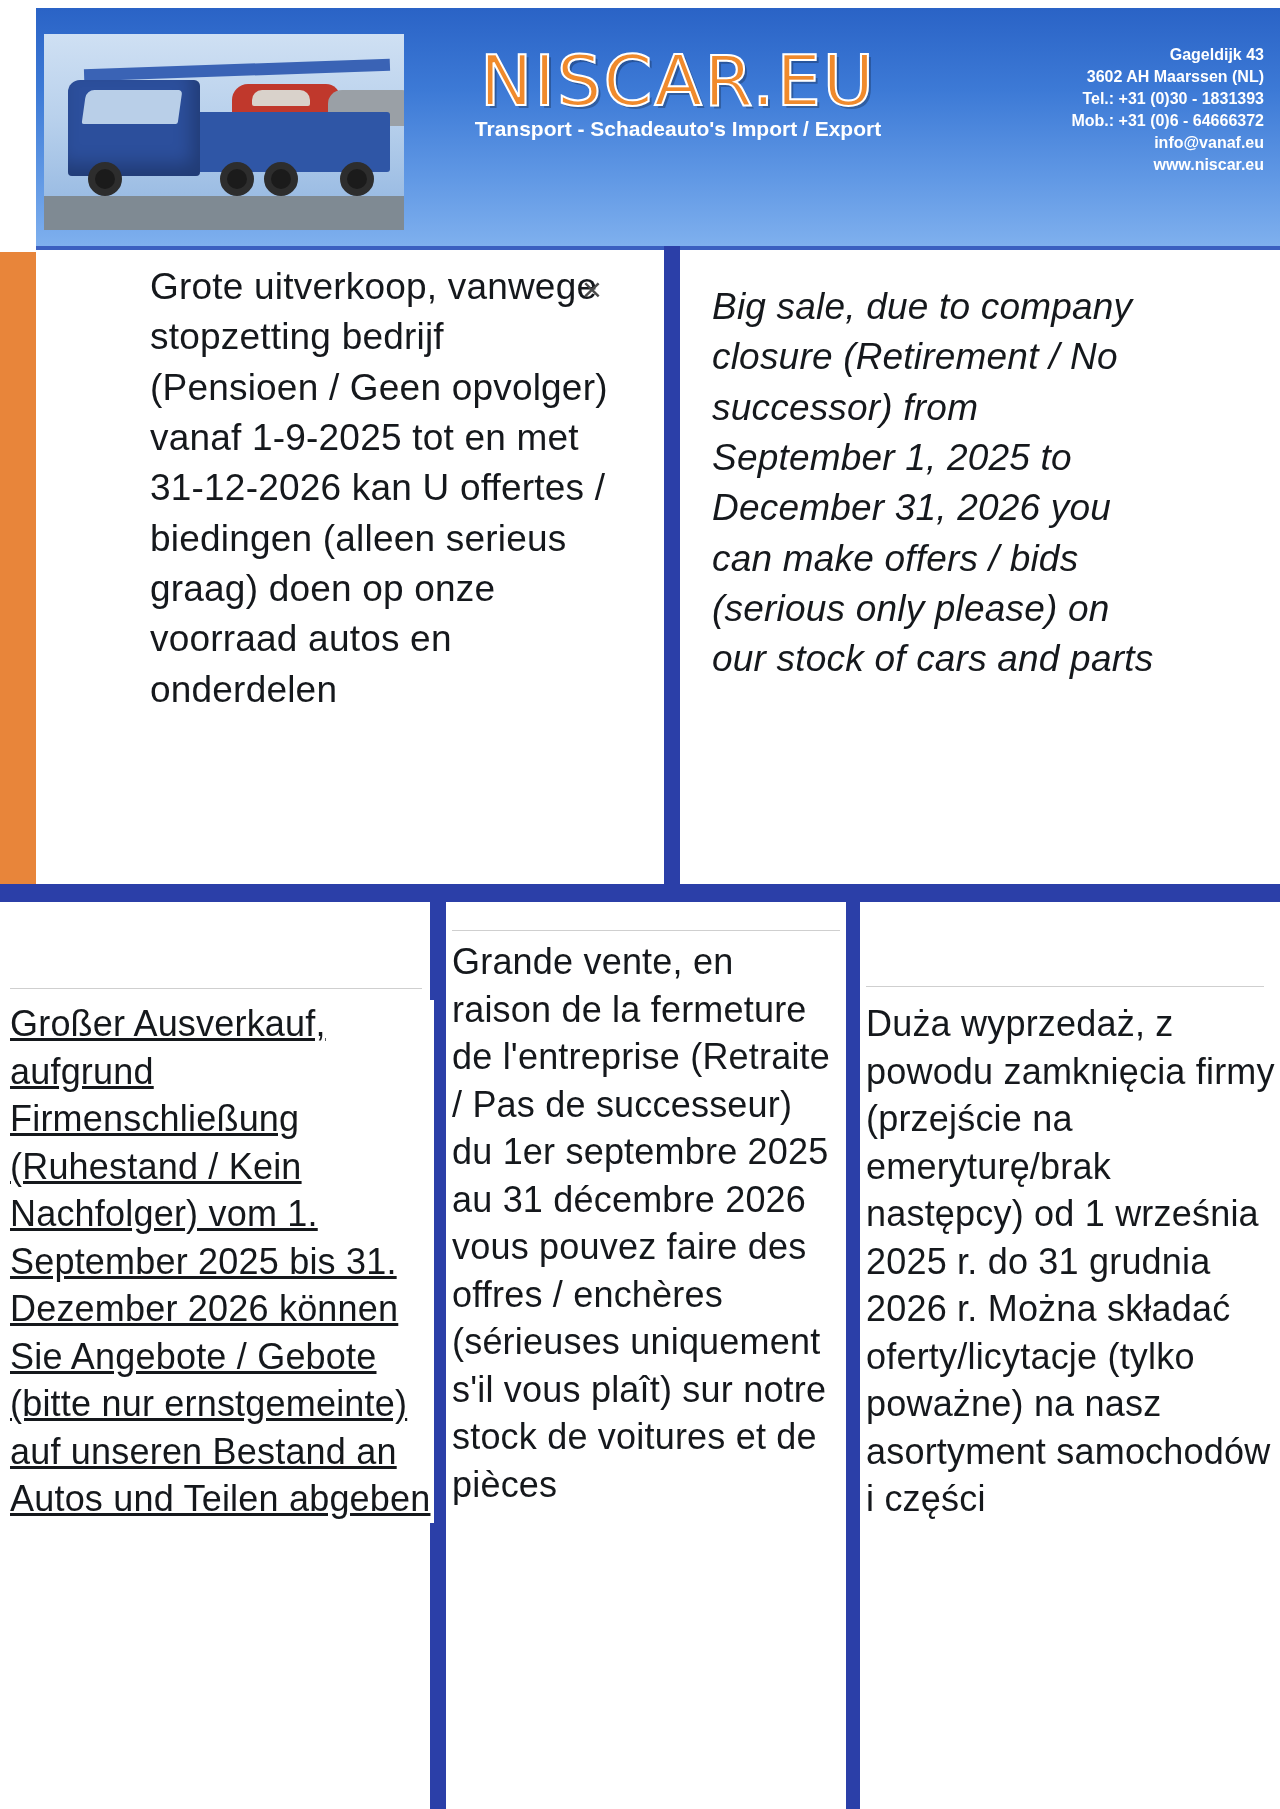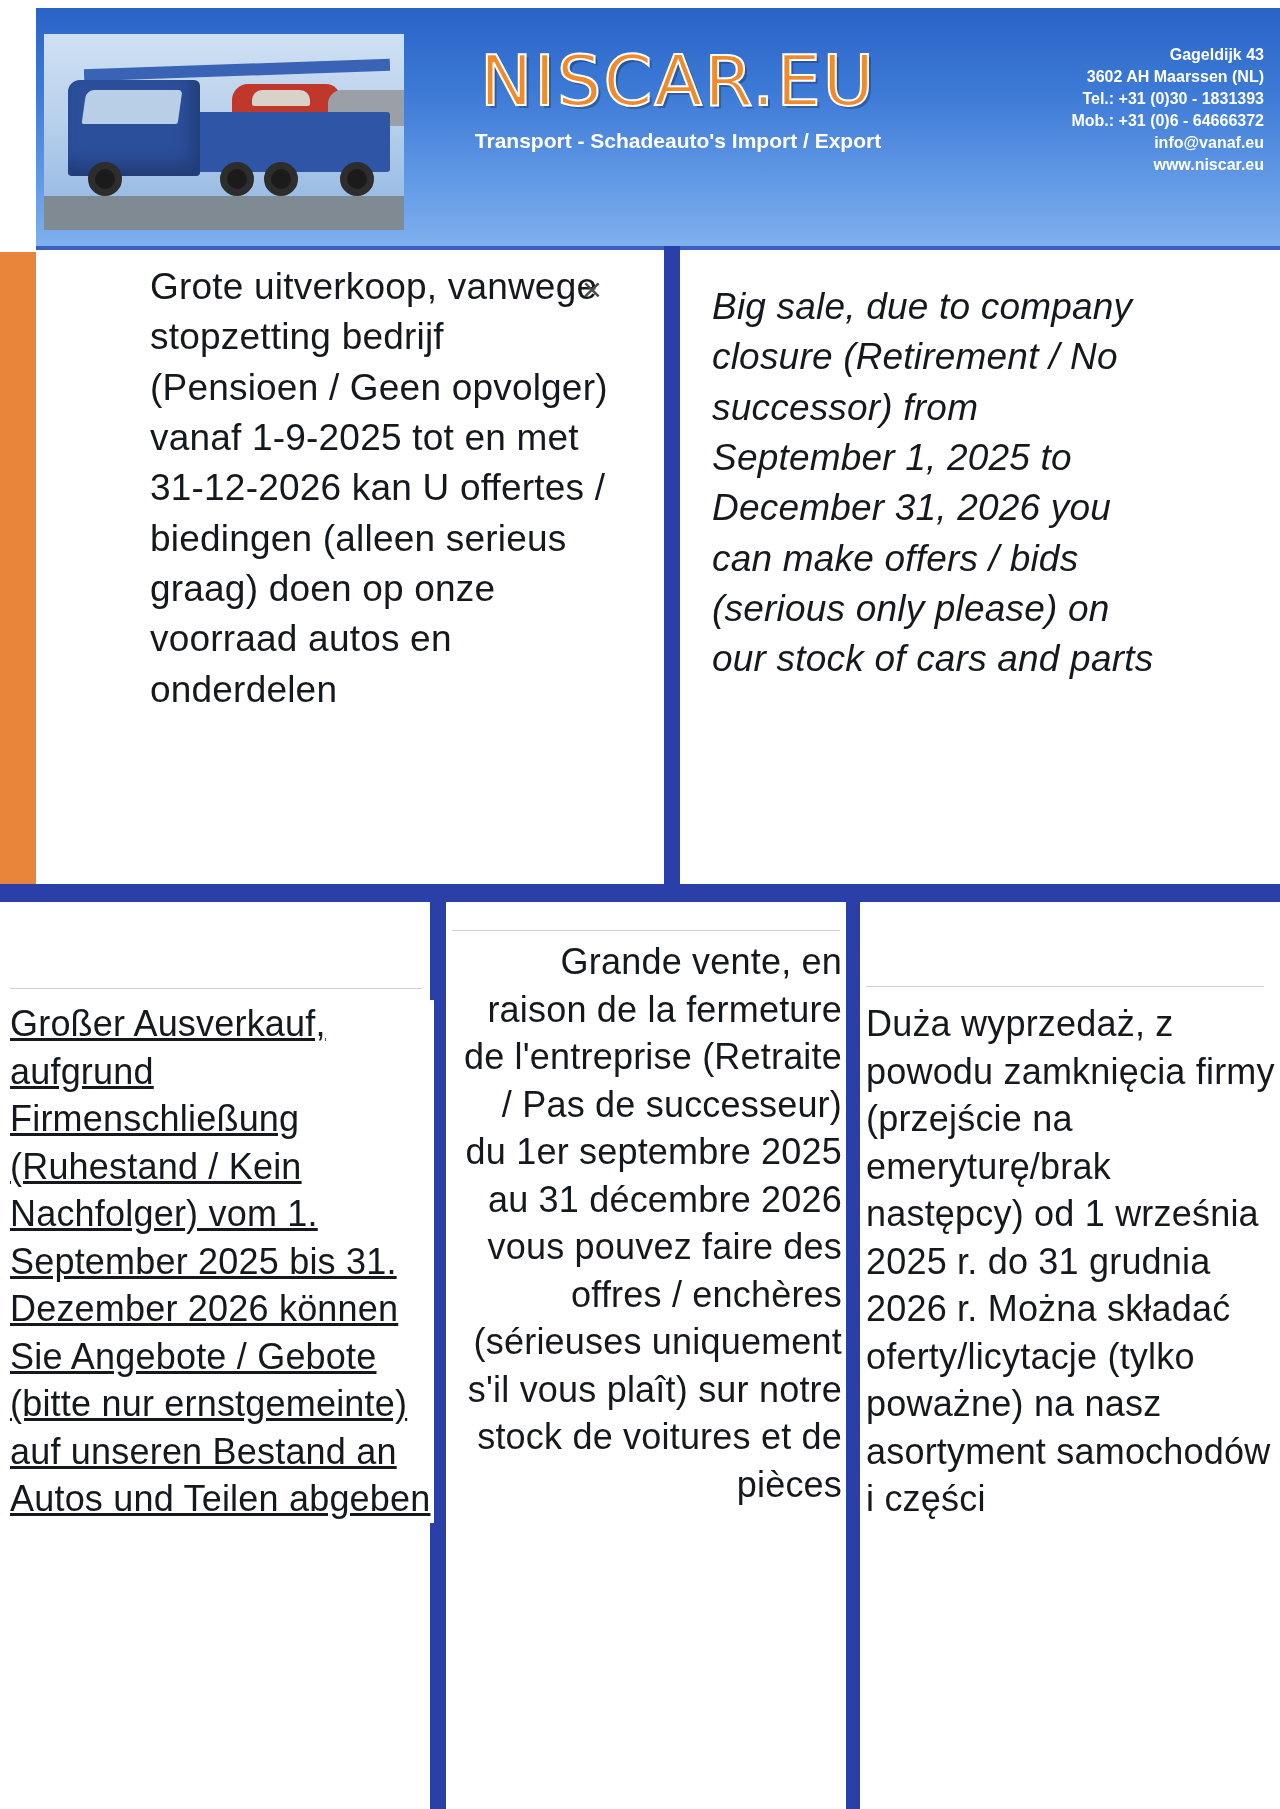--- a/index.html
+++ b/index.html
@@ -145,21 +145,20 @@
     font-weight: normal;
     font-size: 70px;
     letter-spacing: 2px;
     color: #f08a2c;
     -webkit-text-stroke: 2px #ffffff;
     text-shadow: 3px 3px 0 rgba(0,0,0,.25);
     line-height: 1.02;
     white-space: nowrap;
   }
   .brand-tag {
-    margin-top: 12px;
     color: #ffffff;
     font-weight: bold;
     font-size: 21px;
     white-space: nowrap;
   }
 
   .contact {
     position: absolute;
     right: 16px;
     top: 36px;
@@ -215,21 +214,20 @@
     font-size: 36px;
     line-height: 1.32;
     text-decoration: underline;
   }
   .panel-fr {
     left: 452px;
     top: 938px;
     width: 390px;
     font-size: 36px;
     line-height: 1.32;
-    text-align: right;
   }
   .panel-pl {
     left: 866px;
     top: 1000px;
     width: 412px;
     font-size: 36px;
     line-height: 1.32;
   }
 
   

